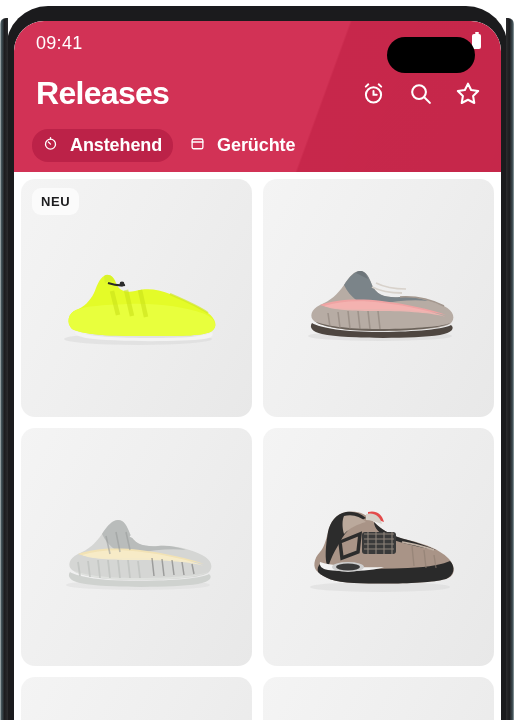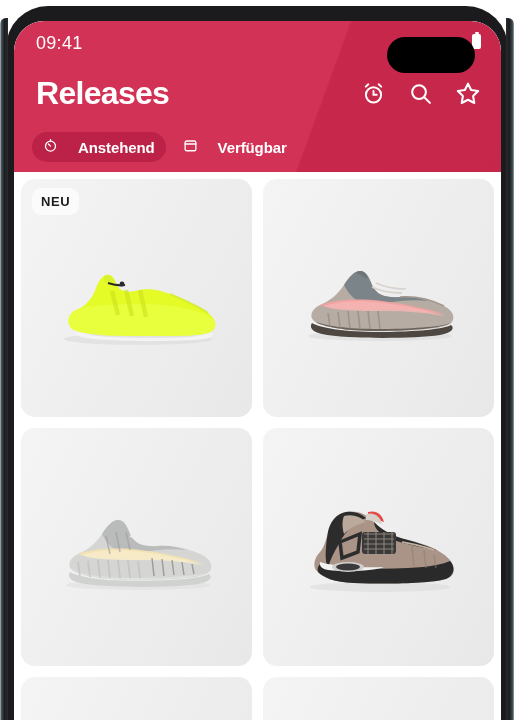--- a/index.html
+++ b/index.html
@@ -144,25 +144,25 @@
     left: 0; bottom: 10px;
     width: 100%;
     display: flex;
     align-items: center;
     gap: 6px;
     padding: 0 16px 0 18px;
   }
   .tab {
     display: flex;
     align-items: center;
-    gap: 20px;
+    gap: 12px;
     padding: 6px 11px;
     border-radius: 16px;
     color: #ffffff;
-    font-size: 15px;
+    font-size: 18px;
     font-weight: 700;
     letter-spacing: -0.1px;
     white-space: nowrap;
     cursor: pointer;
   }
   .tab.active { background: #bc2248; }
   .tab-icon { display: block; flex: none; }
   .tab-label { color: #ffffff; }
 
   
@@ -272,21 +272,21 @@
 
 
 
         <div class="tab">
           <span class="tab-icon">
             <svg width="15" height="15" viewBox="0 0 24 24" fill="none" stroke="#ffffff" stroke-width="2.1" stroke-linecap="round">
               <rect x="3.4" y="4.8" width="17.2" height="15.6" rx="2.6"></rect>
               <path d="M3.4 9.6 H20.6"></path>
             </svg>
           </span>
-          <span class="tab-label">Verfügbar</span>
+          <span class="tab-label">Gerüchte</span>
         </div>
 
       </div>
     </div>
 
     <div id="grid">
 
       <div class="card">
         <div class="badge">NEU</div>
         <div class="shoe-wrap">

